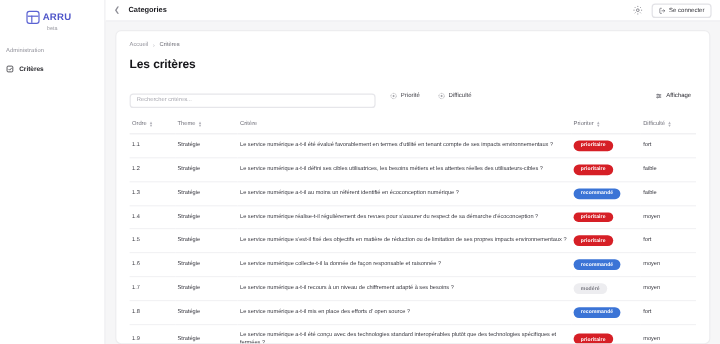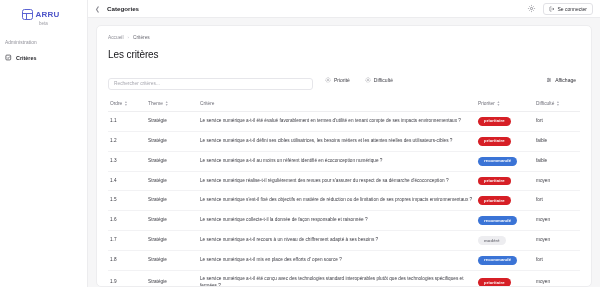--- a/index.html
+++ b/index.html
@@ -71,21 +71,21 @@
   .card {
     background: #ffffff; border: 1px solid #ededef; border-radius: 5px;
     height: 100%; padding: 9px 11px 0 11px; overflow: hidden;
   }
 
   .breadcrumb { display: flex; align-items: center; gap: 4px; font-size: 4.8px; color: #8c8c95; }
   .bc-link { cursor: pointer; }
   .bc-sep { color: #bdbdc4; font-size: 4.4px; }
   .bc-current { color: #6a6a73; }
 
-  .page-title { font-size: 10px; font-weight: normal; color: #16161a; margin-top: 9px; letter-spacing: -.1px; }
+  .page-title { font-size: 10px; font-weight: bold; color: #16161a; margin-top: 9px; letter-spacing: -.1px; }
 
   .toolbar { display: flex; align-items: center; margin-top: 11px; gap: 9px; }
   .search-wrap { flex: 0 0 205px; }
   .search-input {
     width: 100%; height: 12px; border: 1px solid #e6e6ea; border-radius: 3px;
     font-size: 4.8px; color: #2c2c33; padding: 0 5px;
     font-family: "Liberation Sans", sans-serif; outline: none; background: #fff;
   }
   .search-input::placeholder { color: #a6a6ae; }
   .chip {

